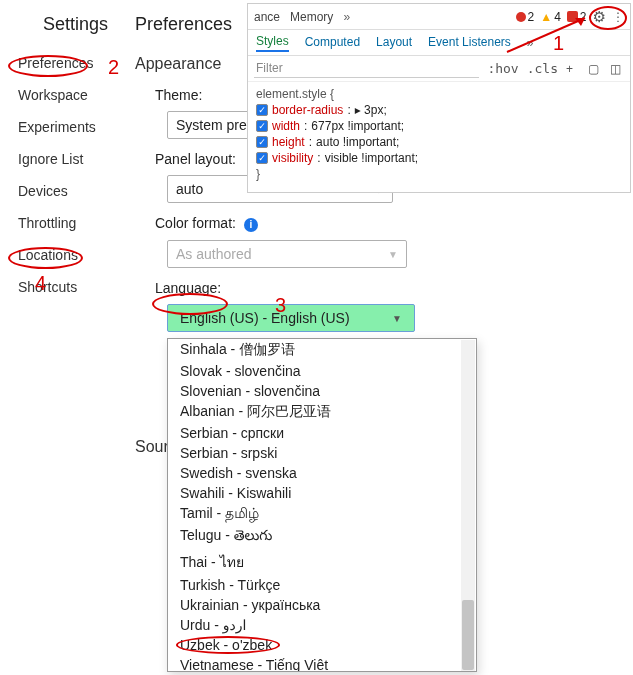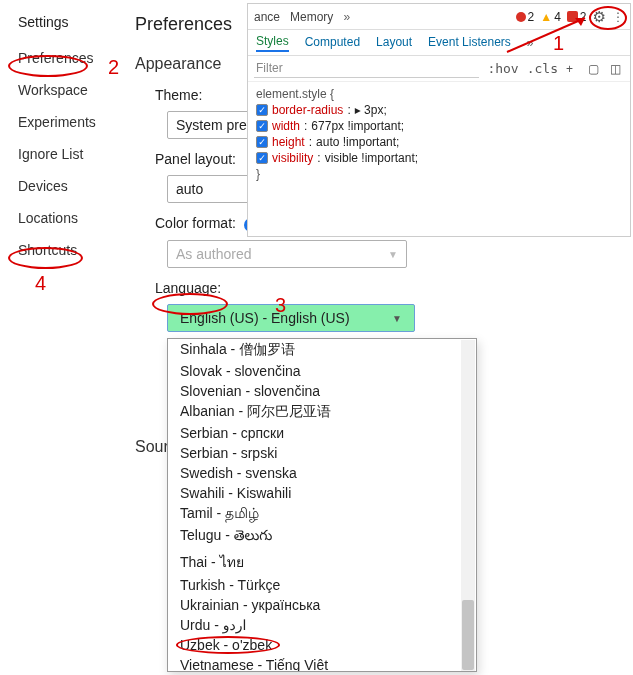--- a/index.html
+++ b/index.html
@@ -1,18 +1,18 @@
 <!DOCTYPE html>
 <html><head>
 <meta charset="utf-8">
 <style>
   * { box-sizing: border-box; margin: 0; padding: 0; font-family: -apple-system, BlinkMacSystemFont, "Segoe UI", Arial, sans-serif; }
   body { width: 633px; height: 675px; background: #fff; position: relative; overflow: hidden; font-size: 14px; color: #222; }
   .left-panel { position: absolute; left: 0; top: 0; width: 120px; height: 100%; }
-  .settings-title { font-size: 14px; font-weight: 500; padding: 14px 12px 12px 18px; }
+  .settings-title { font-size: 18px; font-weight: 500; padding: 14px 12px 12px 18px; text-align: right; }
   .nav-item { padding: 8px 12px 8px 18px; font-size: 14px; color: #333; cursor: pointer; }
   .right-panel { position: absolute; left: 135px; top: 0; width: 498px; height: 100%; }
   .prefs-title { font-size: 18px; font-weight: 500; padding: 14px 0 10px 0; }
   .section-header { font-size: 16px; font-weight: 500; padding: 10px 0 8px 0; color: #333; }
   .field-label { font-size: 14px; padding: 6px 0 4px 20px; color: #222; }
   .select-box { margin: 4px 0 6px 32px; border: 1px solid #b0b0b0; border-radius: 2px; padding: 5px 8px; font-size: 14px; background: #fff; display: flex; align-items: center; justify-content: space-between; cursor: pointer; }
   .select-box.wide { width: 226px; }
   .select-box.mid  { width: 240px; }
   .select-box.dis  { color: #aaa; }
   .caret { color: #555; font-size: 10px; }
@@ -20,21 +20,21 @@
   .cb { width:14px; height:14px; border:1px solid #888; border-radius:2px; display:inline-flex; align-items:center; justify-content:center; font-size:10px; color:#fff; }
   .cb.checked { background:#1a73e8; border-color:#1a73e8; }
   .info-icon { display:inline-block; width:14px; height:14px; border-radius:50%; background:#1a73e8; color:#fff; font-size:10px; font-weight:bold; text-align:center; line-height:14px; margin-left:4px; }
   
   .lang-select { margin: 4px 0 0 32px; border: 1px solid #6a9ed8; border-radius: 2px; padding: 5px 12px; font-size: 14px; width: 248px; display:flex; align-items:center; justify-content:space-between; background:#86efac; cursor:pointer;}
   .dropdown-list { position:absolute; left:167px; top:338px; width:310px; height:334px; border:1px solid #999; background:#fff; overflow-y:auto; box-shadow:2px 4px 10px rgba(0,0,0,.15); z-index:50; }
   .dd-item { padding:2px 8px 2px 12px; font-size:14px; color:#222; white-space:nowrap; cursor:pointer; }
   .scrollbar { position:absolute; right:1px; top:1px; width:14px; height:332px; background:#f1f1f1; }
   .scrollbar .thumb { position:absolute; left:1px; width:12px; background:#c4c4c4; border-radius:2px; }
   
-  .devtools { position:absolute; left:247px; top:3px; width:384px; height:234px; background:#fff; border:1px solid #ccc; z-index:100; font-size:12px; }
+  .devtools { position:absolute; left:247px; top:3px; width:384px; height:190px; background:#fff; border:1px solid #ccc; z-index:100; font-size:12px; }
   .dt-top { display:flex; align-items:center; height:26px; border-bottom:1px solid #ddd; padding:0 6px; gap:10px; }
   .dt-tab { color:#444; }
   .dt-more { color:#666; }
   .dt-right { margin-left:auto; display:flex; align-items:center; gap:6px; }
   .dt-badge { display:inline-flex; align-items:center; gap:2px; font-size:12px; }
   .dt-circle { width:10px; height:10px; border-radius:50%; display:inline-block; }
   .dt-square { width:11px; height:11px; display:inline-block; border-radius:2px; }
   .dt-subtabs { display:flex; align-items:center; height:26px; border-bottom:1px solid #ddd; padding:0 8px; gap:16px; }
   .dt-subtab { color:#0369a1; padding-bottom:2px; }
   .dt-subtab.active { color:#15803d; border-bottom:2px solid #1a73e8; }
@@ -57,20 +57,21 @@
 </head>
 <body>
 
 <div class="left-panel">
   <div class="settings-title">Settings</div>
   <div class="nav-item">Preferences</div>
   <div class="nav-item">Workspace</div>
   <div class="nav-item">Experiments</div>
   <div class="nav-item">Ignore List</div>
   <div class="nav-item">Devices</div>
+  <div class="nav-item">Throttling</div>
   <div class="nav-item">Locations</div>
   <div class="nav-item">Shortcuts</div>
 </div>
 
 <div class="right-panel">
   <div class="prefs-title">Preferences</div>
   <div class="section-header">Appearance</div>
 
   <div class="field-label">Theme:</div>
   <div class="select-box" style="width:106px;">

